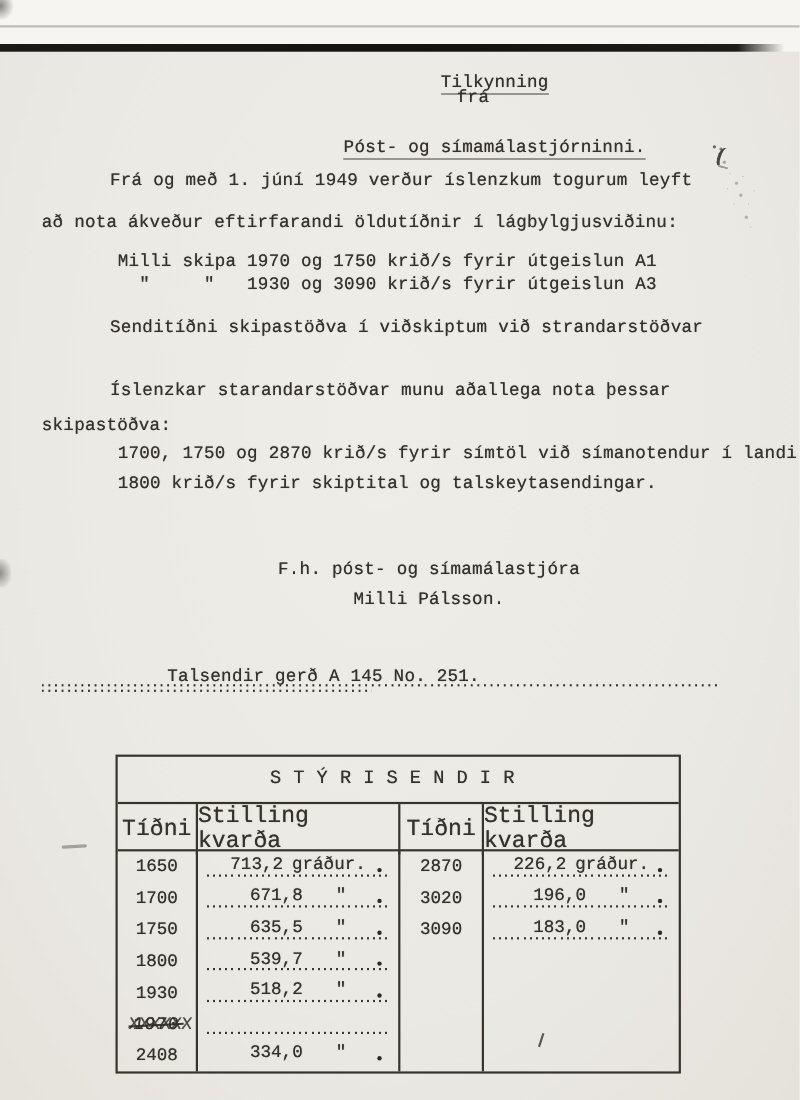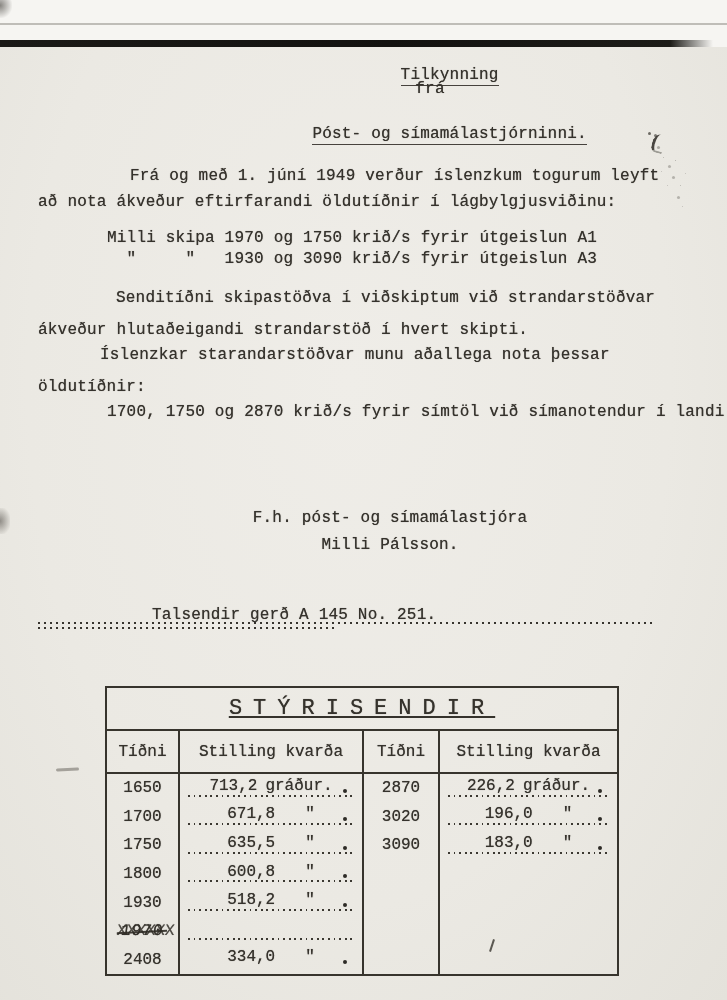--- a/index.html
+++ b/index.html
@@ -56,26 +56,25 @@
     background-image:repeating-linear-gradient(90deg,#37342e 0 2px,transparent 2px 6px);
     background-position:0 1px;background-size:6px 2px;background-repeat:repeat-x;}
 
   
   .stable{
     position:absolute;left:105px;top:686px;width:510px;
     border:2.5px solid #37342d;box-sizing:content-box;
   }
   .stable-title{
     height:41px;border-bottom:2.5px solid #37342d;display:flex;align-items:center;justify-content:center;
-    font-size:22px;letter-spacing:11px;
+    font-size:17px;letter-spacing:11px;
     text-shadow:0 0 0.7px rgba(45,42,36,0.75);
-    text-decoration:underline;
   }
   .stable-header{display:grid;grid-template-columns:73px 184px 76px 177px;height:41px;border-bottom:2.5px solid #37342d;}
-  .th{display:flex;align-items:center;justify-content:center;font-size:16px;
+  .th{display:flex;align-items:center;justify-content:center;font-size:21px;
     text-shadow:0 0 0.7px rgba(45,42,36,0.75);}
   .bR{border-right:2.5px solid #37342d;box-sizing:border-box;}
   .stable-body{display:grid;grid-template-columns:73px 184px 76px 177px;}
   .bcol{display:flex;flex-direction:column;}
   .cell{position:relative;height:28.6px;display:flex;align-items:center;justify-content:center;
     font-size:16px;text-shadow:0 0 0.7px rgba(45,42,36,0.75);}
   .dots{position:absolute;left:8px;right:8px;bottom:6px;height:2px;
     background-image:repeating-linear-gradient(90deg,#3b3831 0 1.8px,transparent 1.8px 5.6px);}
   .scale-text{position:relative;display:flex;align-items:flex-start;padding-bottom:5px;}
   .scale-unit{margin-left:8px;}
@@ -102,33 +101,33 @@
   <div class="backslash-mark"></div>
 
   <div class="centerblock" style="left:167px;top:80px;width:526px;">frá</div>
   <div class="centerblock" style="left:167px;top:48px;width:526px;">
     <span class="ul">Tilkynning</span>
   </div>
   <div class="centerblock" style="left:167px;top:107px;width:526px;">
     <span class="ul">Póst- og símamálastjórninni.</span>
   </div>
 
-  <div class="tline" style="left:100px;top:167px;margin-left:30px;">Frá og með 1. júní 1949 verður íslenzkum togurum leyft</div>
+  <div class="tline" style="left:100px;top:155px;">Frá og með 1. júní 1949 verður íslenzkum togurum leyft</div>
   <div class="tline" style="left:38px;top:193px;">að nota ákveður eftirfarandi öldutíðnir í lágbylgjusviðinu:</div>
 
   <div class="tline" style="left:107px;top:229px;">Milli skipa 1970 og 1750 krið/s fyrir útgeislun A1</div>
   <div class="tline" style="left:107px;top:250px;">  "     "   1930 og 3090 krið/s fyrir útgeislun A3</div>
 
-  <div class="tline" style="left:116px;top:289px;">Senditíðni skipastöðva í viðskiptum við strandarstöðvar</div>
-  <div class="tline" style="left:38px;top:321px;">ákveður hlutaðeigandi strandarstöð í hvert skipti.</div>
+  <div class="tline" style="left:100px;top:289px;">Senditíðni skipastöðva í viðskiptum við strandarstöðvar</div>
 
   <div class="tline" style="left:100px;top:346px;">Íslenzkar starandarstöðvar munu aðallega nota þessar</div>
-  <div class="tline" style="left:38px;top:378px;">öldutíðnir:</div>
+  <div class="tline" style="left:38px;top:378px;">skipastöðva:</div>
 
   <div class="tline" style="left:107px;top:403px;">1700, 1750 og 2870 krið/s fyrir símtöl við símanotendur í landi.</div>
+  <div class="tline" style="left:107px;top:431px;">1800 krið/s fyrir skiptital og talskeytasendingar.</div>
 
   <div class="centerblock" style="left:130px;top:509px;width:520px;">F.h. póst- og símamálastjóra</div>
   <div class="centerblock" style="left:130px;top:536px;width:520px;">Milli Pálsson.</div>
 
   <div class="tline" style="left:152px;top:606px;">Talsendir gerð A 145 No. 251.</div>
   <div class="dotline" style="left:38px;top:621px;width:615px;"></div>
   <div class="dotline" style="left:38px;top:626px;width:300px;"></div>
 
   <div class="stable">
     <div class="stable-title">STÝRISENDIR</div>
@@ -187,21 +186,21 @@
             <div class="dots"></div>
             <div class="scale-text">
               <div class="">635,5</div>
               <div class="scale-unit ditto">"</div>
             </div>
             <div class="enddot"></div>
           </div>
           <div class="cell">
             <div class="dots"></div>
             <div class="scale-text">
-              <div class="">600,8</div>
+              <div class="">539,7</div>
               <div class="scale-unit ditto">"</div>
             </div>
             <div class="enddot"></div>
           </div>
           <div class="cell">
             <div class="dots"></div>
             <div class="scale-text">
               <div class="">518,2</div>
               <div class="scale-unit ditto">"</div>
             </div>

